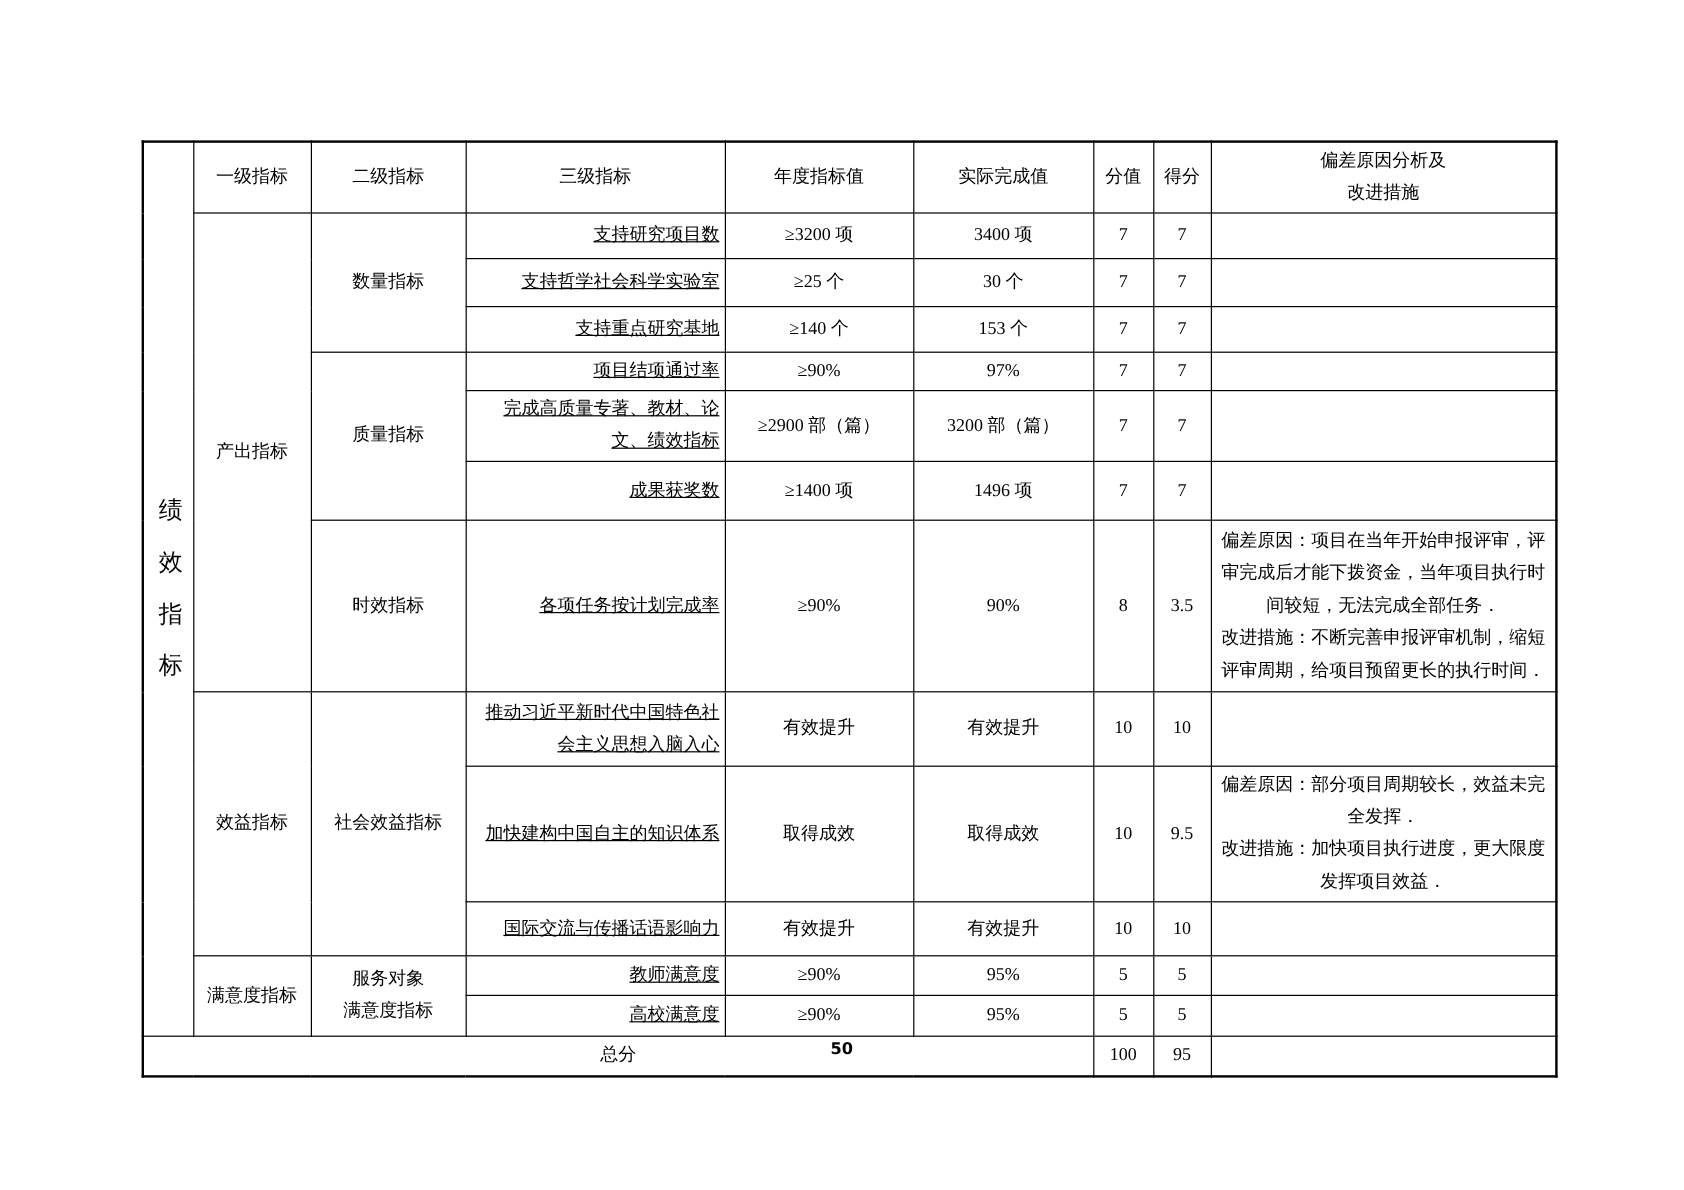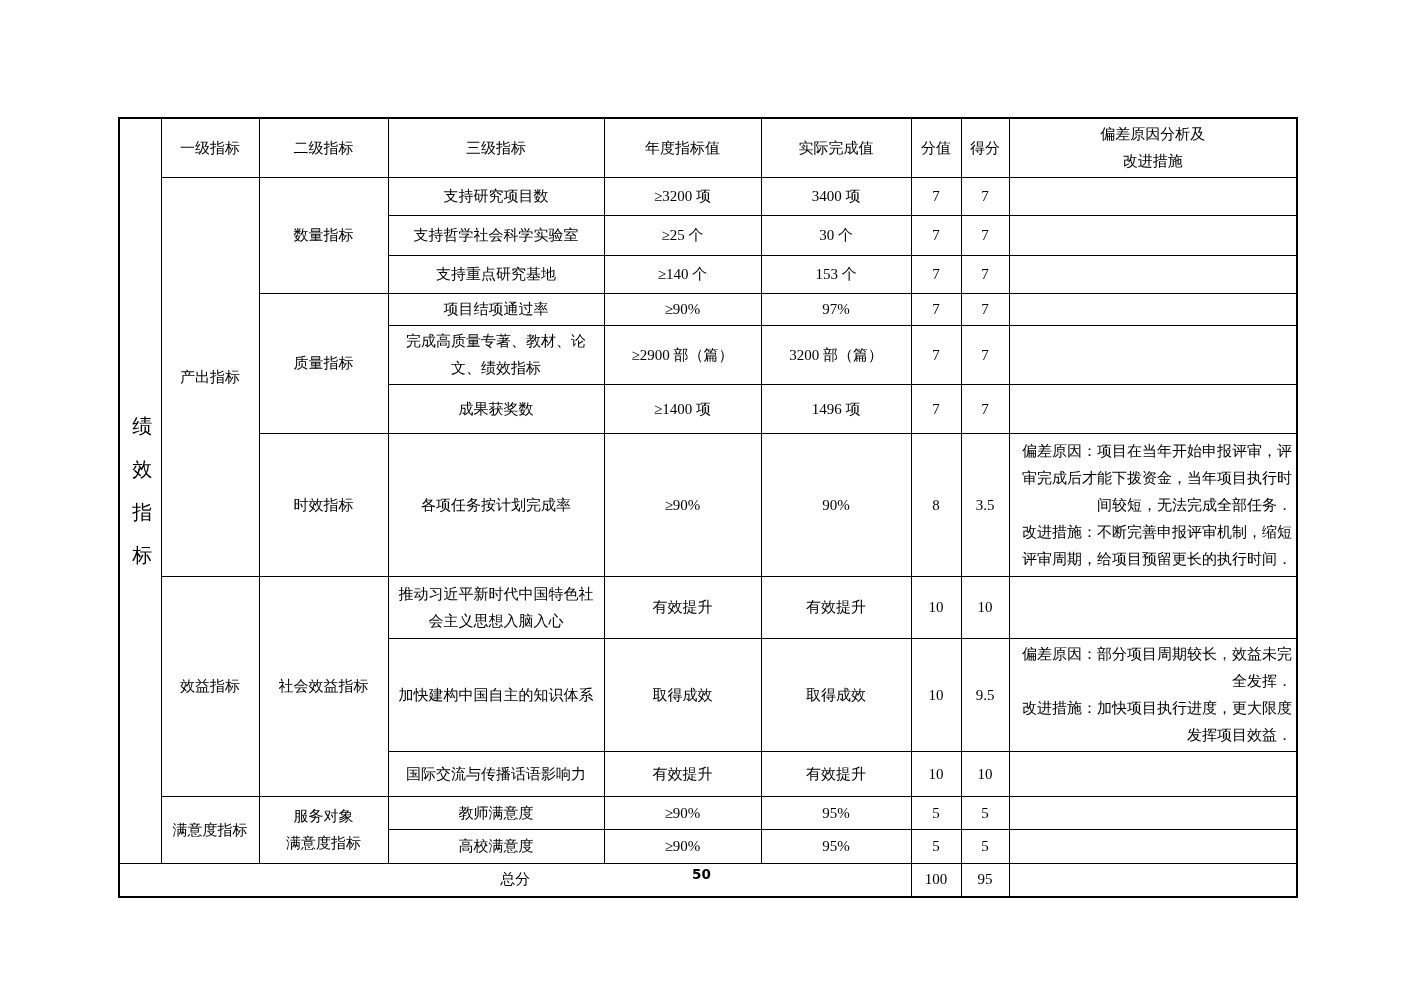--- a/index.html
+++ b/index.html
@@ -22,29 +22,30 @@
     border:1px solid #000;
     font-weight:normal;
     font-size:15px;
     line-height:1.8;
     padding:2px 4px;
     vertical-align:middle;
     overflow:hidden;
     word-break:break-word;
   }
   .center{text-align:center;}
-  .left{text-align:center;padding-left:10px;padding-right:6px;}
+  .left{text-align:right;padding-left:10px;padding-right:6px;text-decoration:underline;}
   .pre{white-space:pre-line;}
   .remark{
-    text-align:right;
+    text-align:center;
     padding:4px 8px;
     line-height:1.92;
     white-space:pre-line;
     vertical-align:middle;
     font-size:14.5px;
+    font-family:Liberation Mono, monospace;
   }
   .side-cell{vertical-align:middle;text-align:center;padding:0;}
   .side-label{
     width:16px;margin:0 auto;
     word-break:break-all;
     line-height:2.15;
     font-size:20px;
     text-align:center;
   }
   .page-number{

